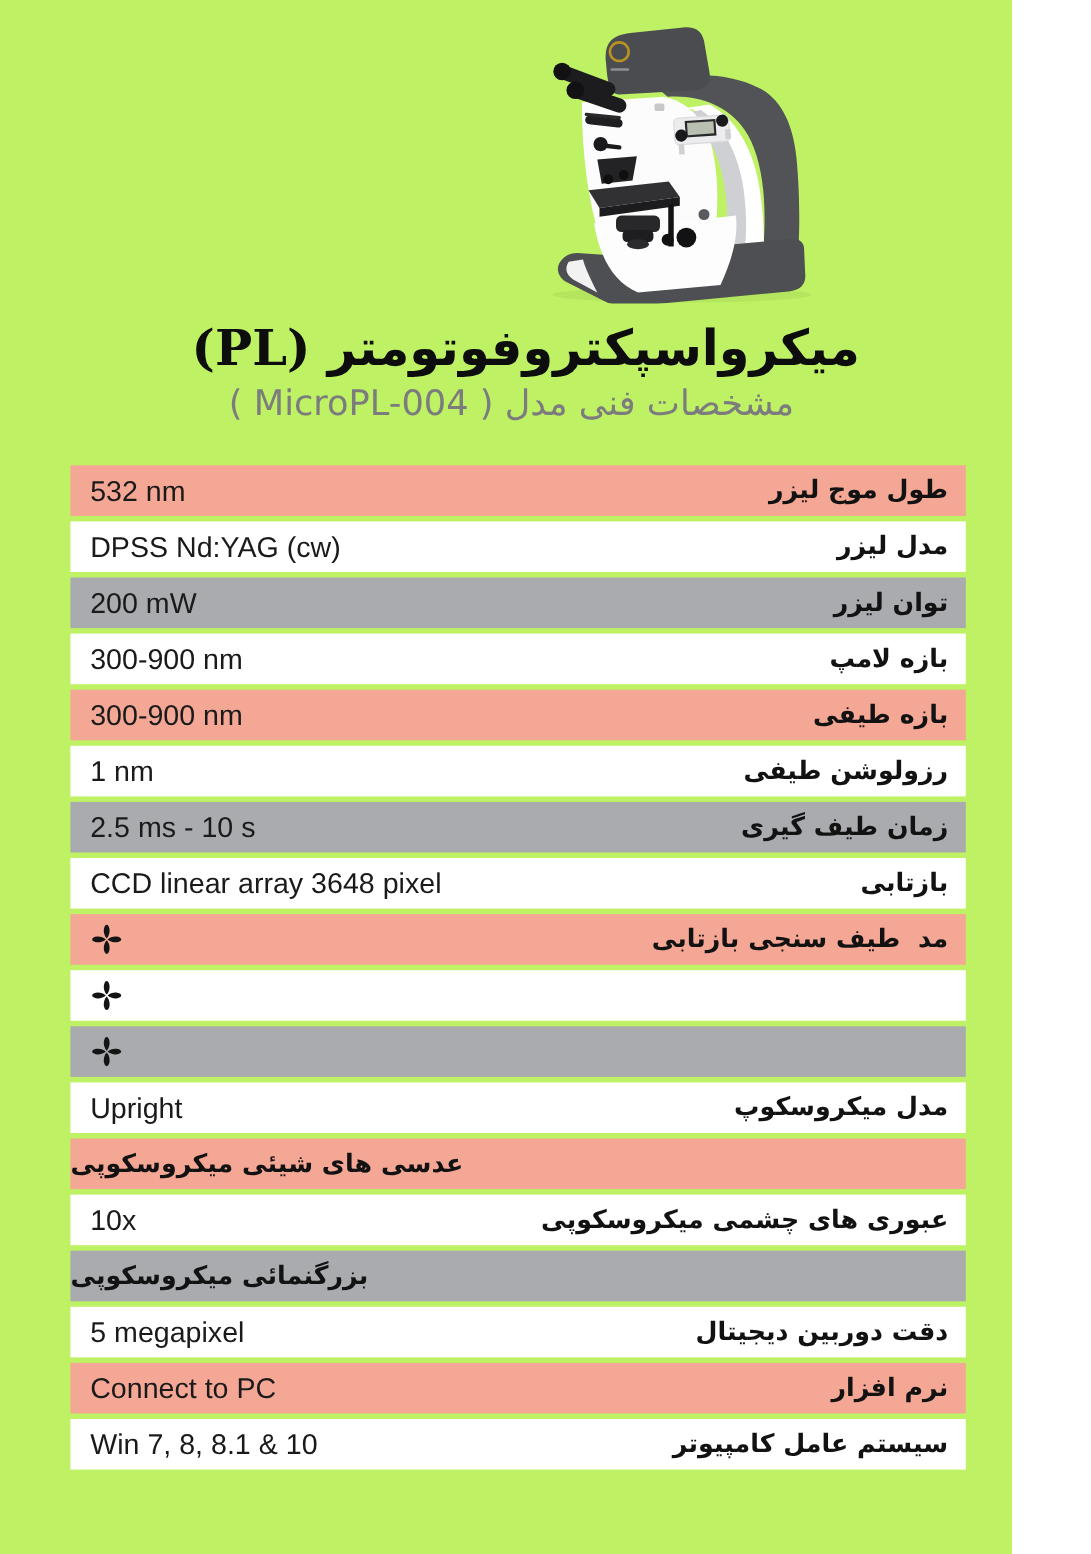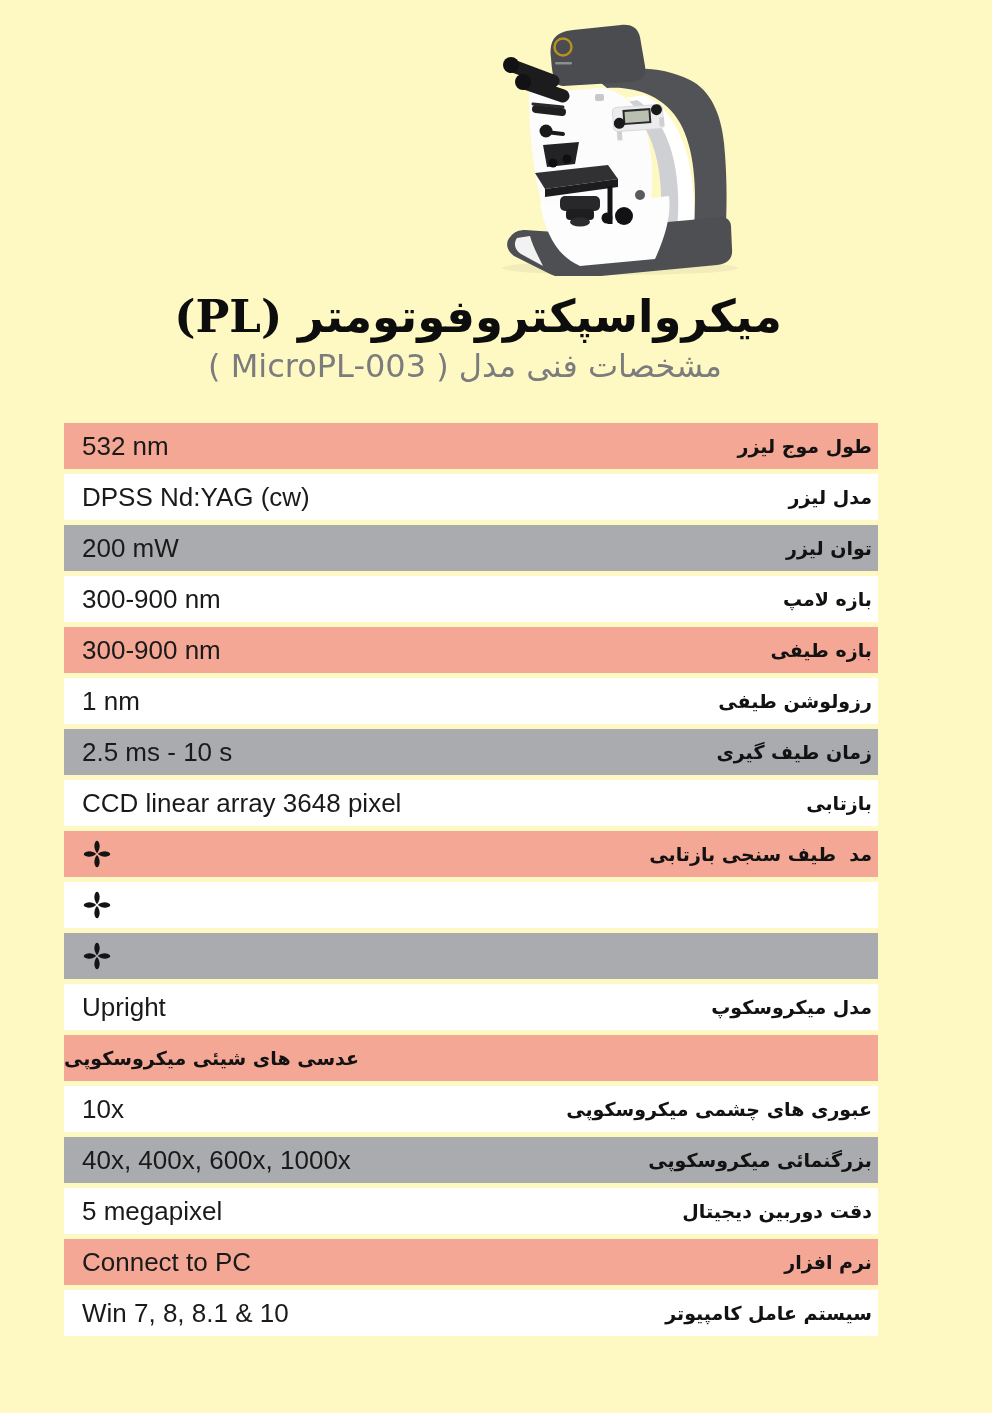--- a/index.html
+++ b/index.html
@@ -1,17 +1,17 @@
 <!DOCTYPE html>
 <html lang="fa"><head>
 <meta charset="utf-8">
 <style>
   html,body { margin:0; padding:0; background:#ffffff; }
   .page {
-    position:relative; width:992px; height:1413px; background:#fef9c3;
+    position:relative; width:920px; height:1413px; background:#bef264;
     overflow:hidden; font-family:"DejaVu Sans", sans-serif;
   }
 
   
   .micro-art { position:absolute; left:495px; top:18px; width:250px; height:258px; }
   .page-title {
     position:absolute; top:290px; left:0; width:956px; text-align:center;
     direction:rtl; font-weight:bold; font-size:45px; line-height:54px; color:#0d0d0d;
     font-family:"DejaVu Serif","DejaVu Sans",serif; margin:0;
   }
@@ -29,21 +29,21 @@
   }
   .row.white  { background:#ffffff; }
   .row.salmon { background:#f4a794; }
   .row.gray   { background:#a9abae; }
   .cell.value {
     padding-left:18px; font-size:26px; color:#1a1a1a;
     font-family:"Liberation Sans","DejaVu Sans",sans-serif;
     display:flex; align-items:center; white-space:pre;
   }
   .cell.label {
-    padding-right:6px; font-size:19px; font-weight:bold; color:#121212;
+    padding-right:16px; font-size:23px; font-weight:bold; color:#121212;
     direction:rtl; white-space:pre; font-family:"DejaVu Sans",sans-serif;
   }
   .asterisk { width:30px; height:30px; display:block; }
 </style>
 </head>
 <body>
 
 <div class="page">
 
   <svg class="micro-art" viewBox="0 0 250 258" aria-hidden="true">
@@ -118,21 +118,21 @@
 
     <g>
       <line x1="115" y1="168" x2="115" y2="206" stroke="#131315" stroke-width="5"></line>
       <circle cx="129" cy="198" r="9" fill="#121214"></circle>
       <circle cx="112" cy="200" r="5.5" fill="#121214"></circle>
       <circle cx="145" cy="177" r="5" fill="#595a5e"></circle>
     </g>
   </svg>
 
   <h1 class="page-title" dir="rtl">میکرواسپکتروفوتومتر (PL)</h1>
-  <h2 class="page-subtitle" dir="rtl">مشخصات فنی مدل ( MicroPL-003 )</h2>
+  <h2 class="page-subtitle" dir="rtl">مشخصات فنی مدل ( MicroPL-004 )</h2>
 
   <div class="spec-table">
   <div class="row salmon">
     <div class="cell value">532 nm</div>
     <div class="cell label" dir="rtl">طول موج لیزر</div>
   </div>
 
   <div class="row white">
     <div class="cell value">DPSS Nd:YAG (cw)</div>
     <div class="cell label" dir="rtl">مدل لیزر</div>
@@ -216,21 +216,20 @@
   <div class="row salmon">
     <div class="cell label" dir="rtl">عدسی های شیئی میکروسکوپی</div>
   </div>
 
   <div class="row white">
     <div class="cell value">10x</div>
     <div class="cell label" dir="rtl">عبوری های چشمی میکروسکوپی</div>
   </div>
 
   <div class="row gray">
-    <div class="cell value">40x, 400x, 600x, 1000x</div>
     <div class="cell label" dir="rtl">بزرگنمائی میکروسکوپی</div>
   </div>
 
   <div class="row white">
     <div class="cell value">5 megapixel</div>
     <div class="cell label" dir="rtl">دقت دوربین دیجیتال</div>
   </div>
 
   <div class="row salmon">
     <div class="cell value">Connect to PC</div>

